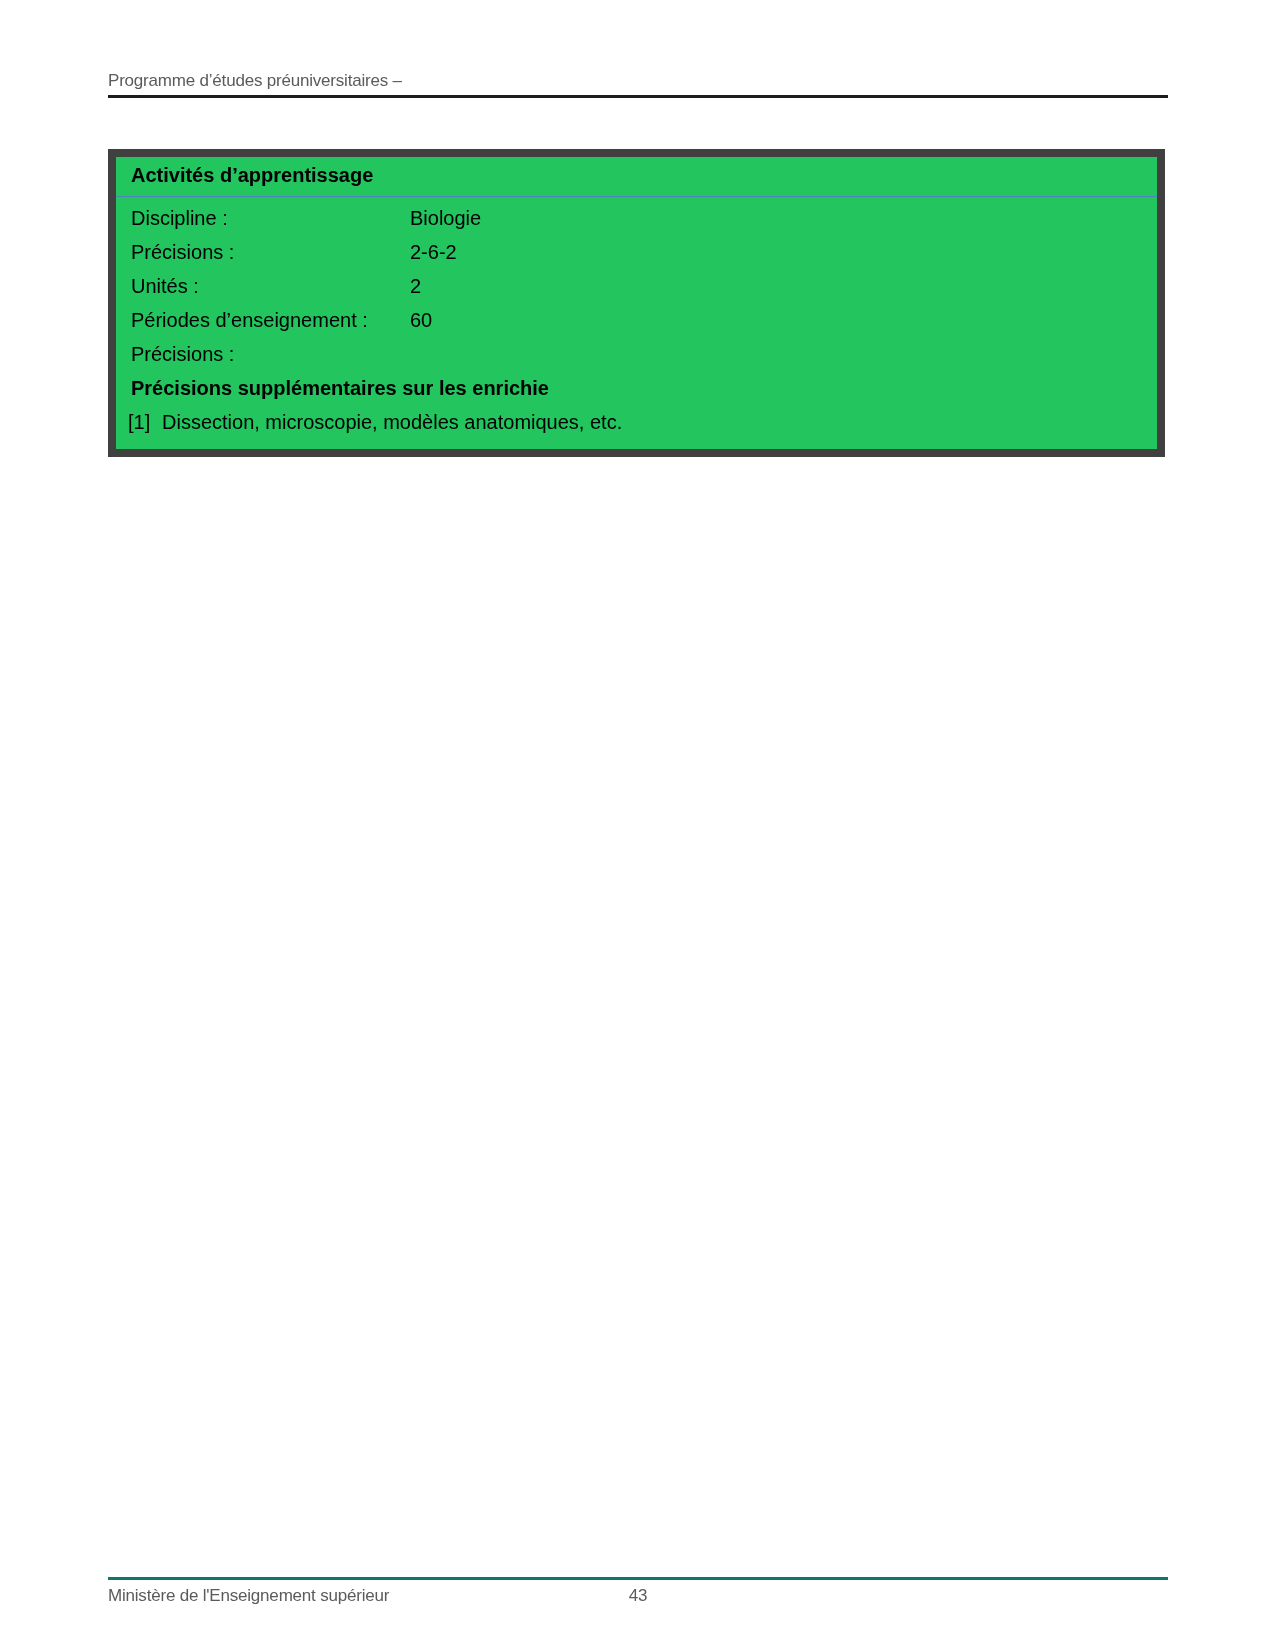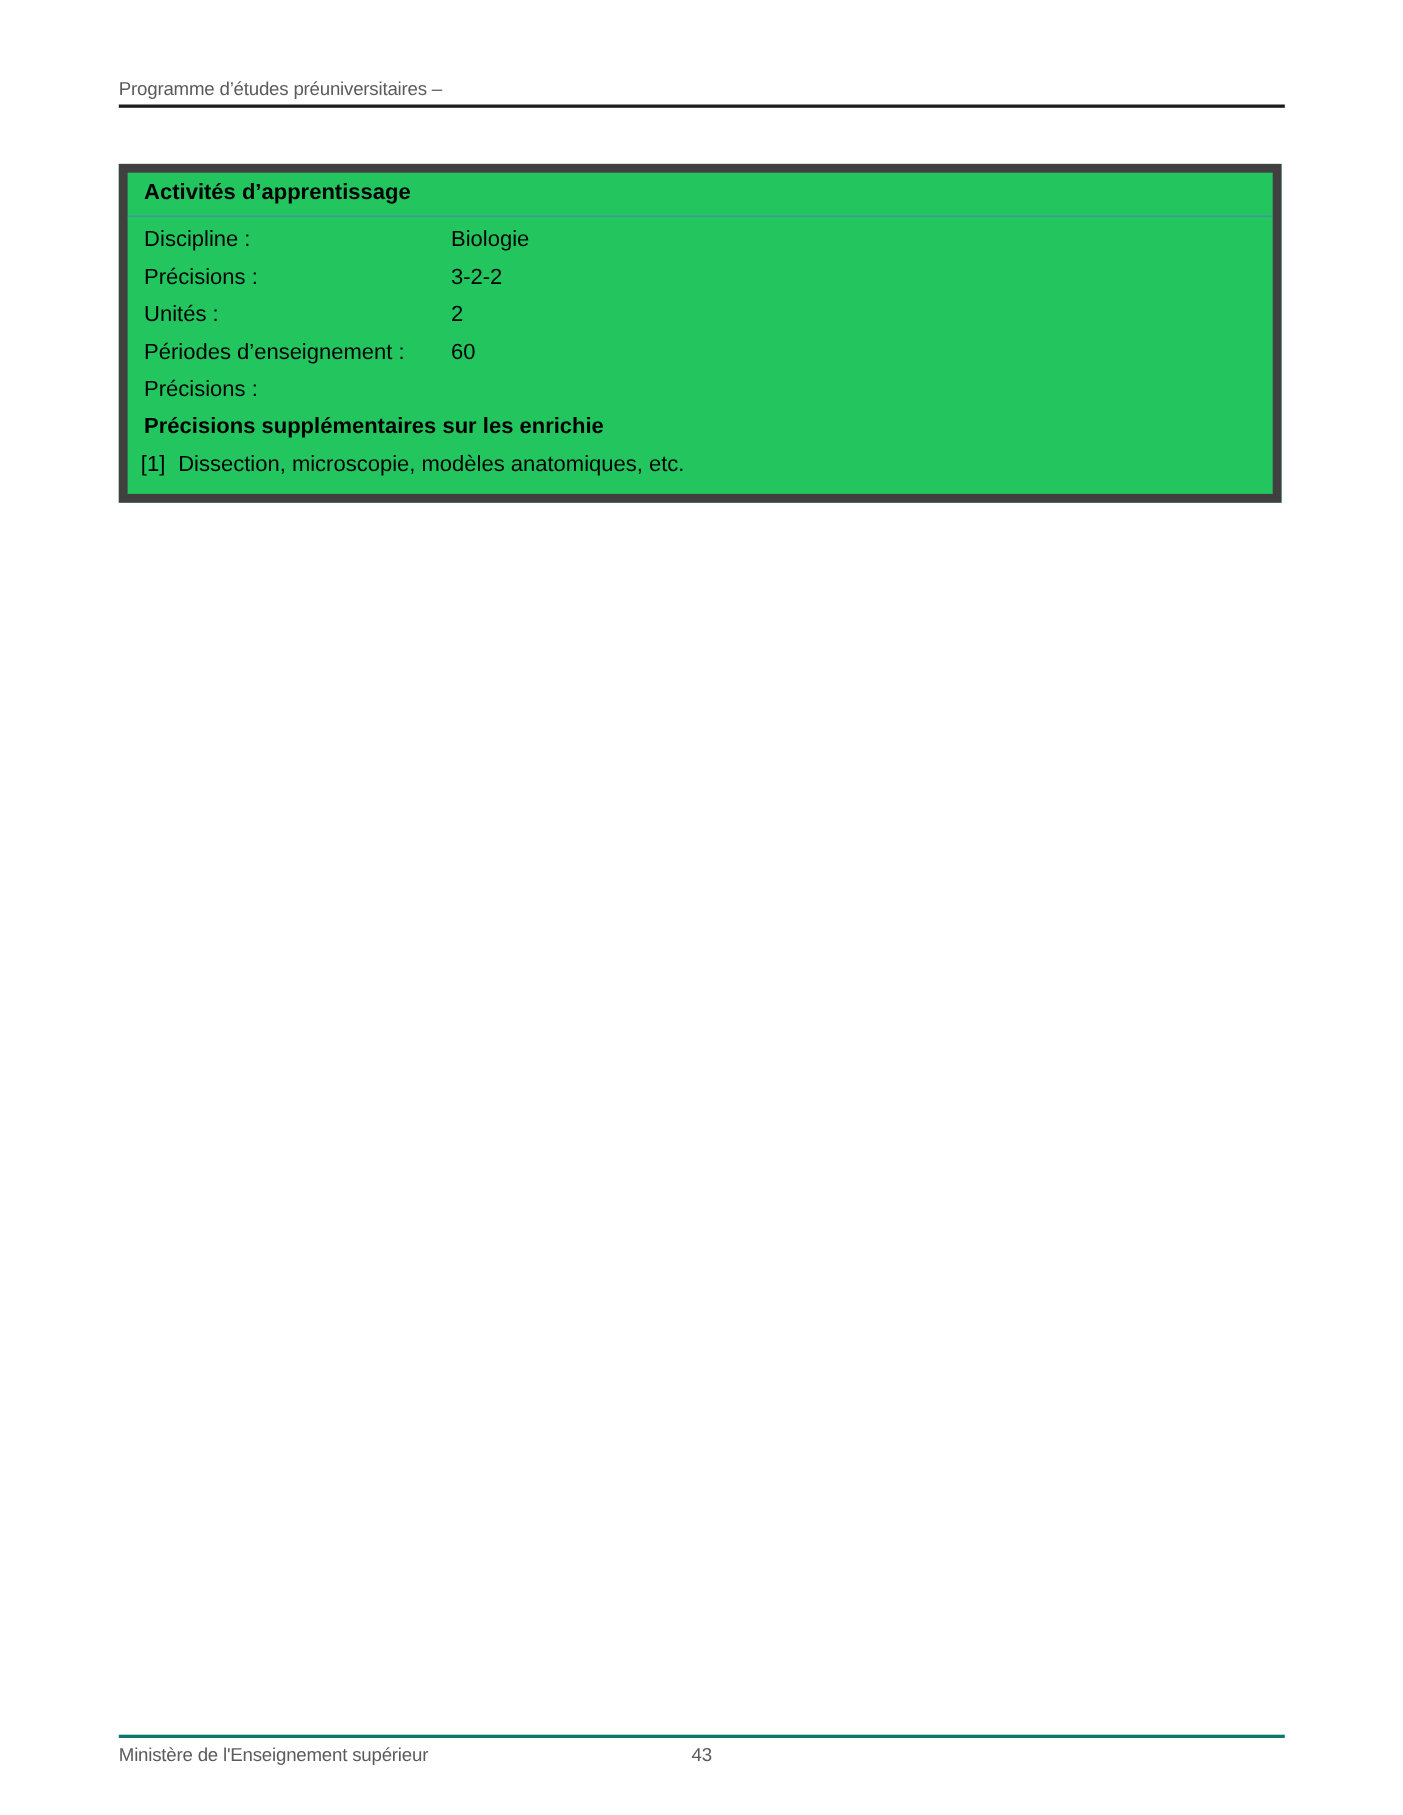--- a/index.html
+++ b/index.html
@@ -98,21 +98,21 @@
 
   <section class="activities-box">
     <div class="box-title">Activités d’apprentissage</div>
     <div class="box-body">
 
       <div class="field-row">
         <span class="field-label">Discipline :</span><span class="field-value">Biologie</span>
       </div>
 
       <div class="field-row">
-        <span class="field-label">Précisions :</span><span class="field-value">3-2-2</span>
+        <span class="field-label">Précisions :</span><span class="field-value">2-6-2</span>
       </div>
 
       <div class="field-row">
         <span class="field-label">Unités :</span><span class="field-value">2</span>
       </div>
 
       <div class="field-row">
         <span class="field-label">Périodes d’enseignement :</span><span class="field-value">60</span>
       </div>
 

